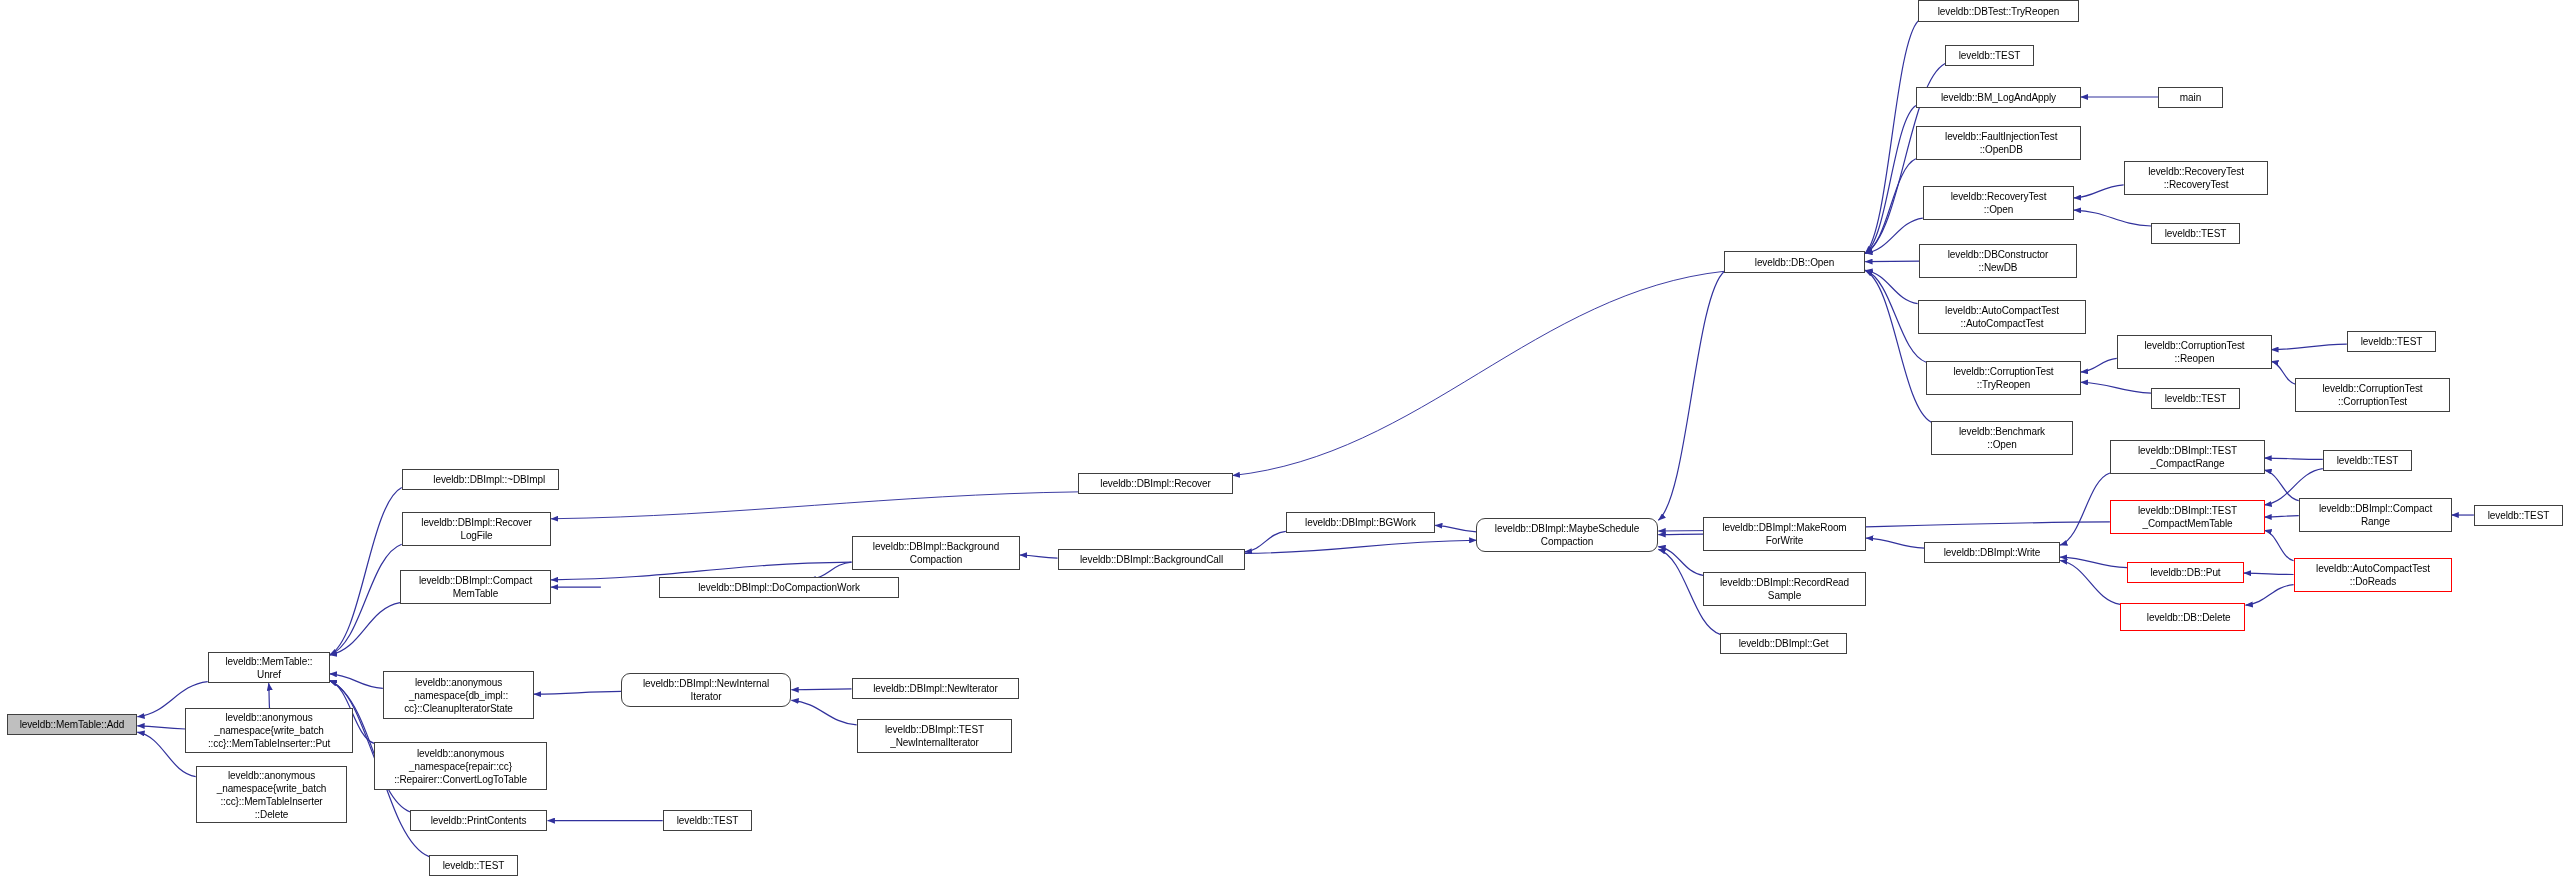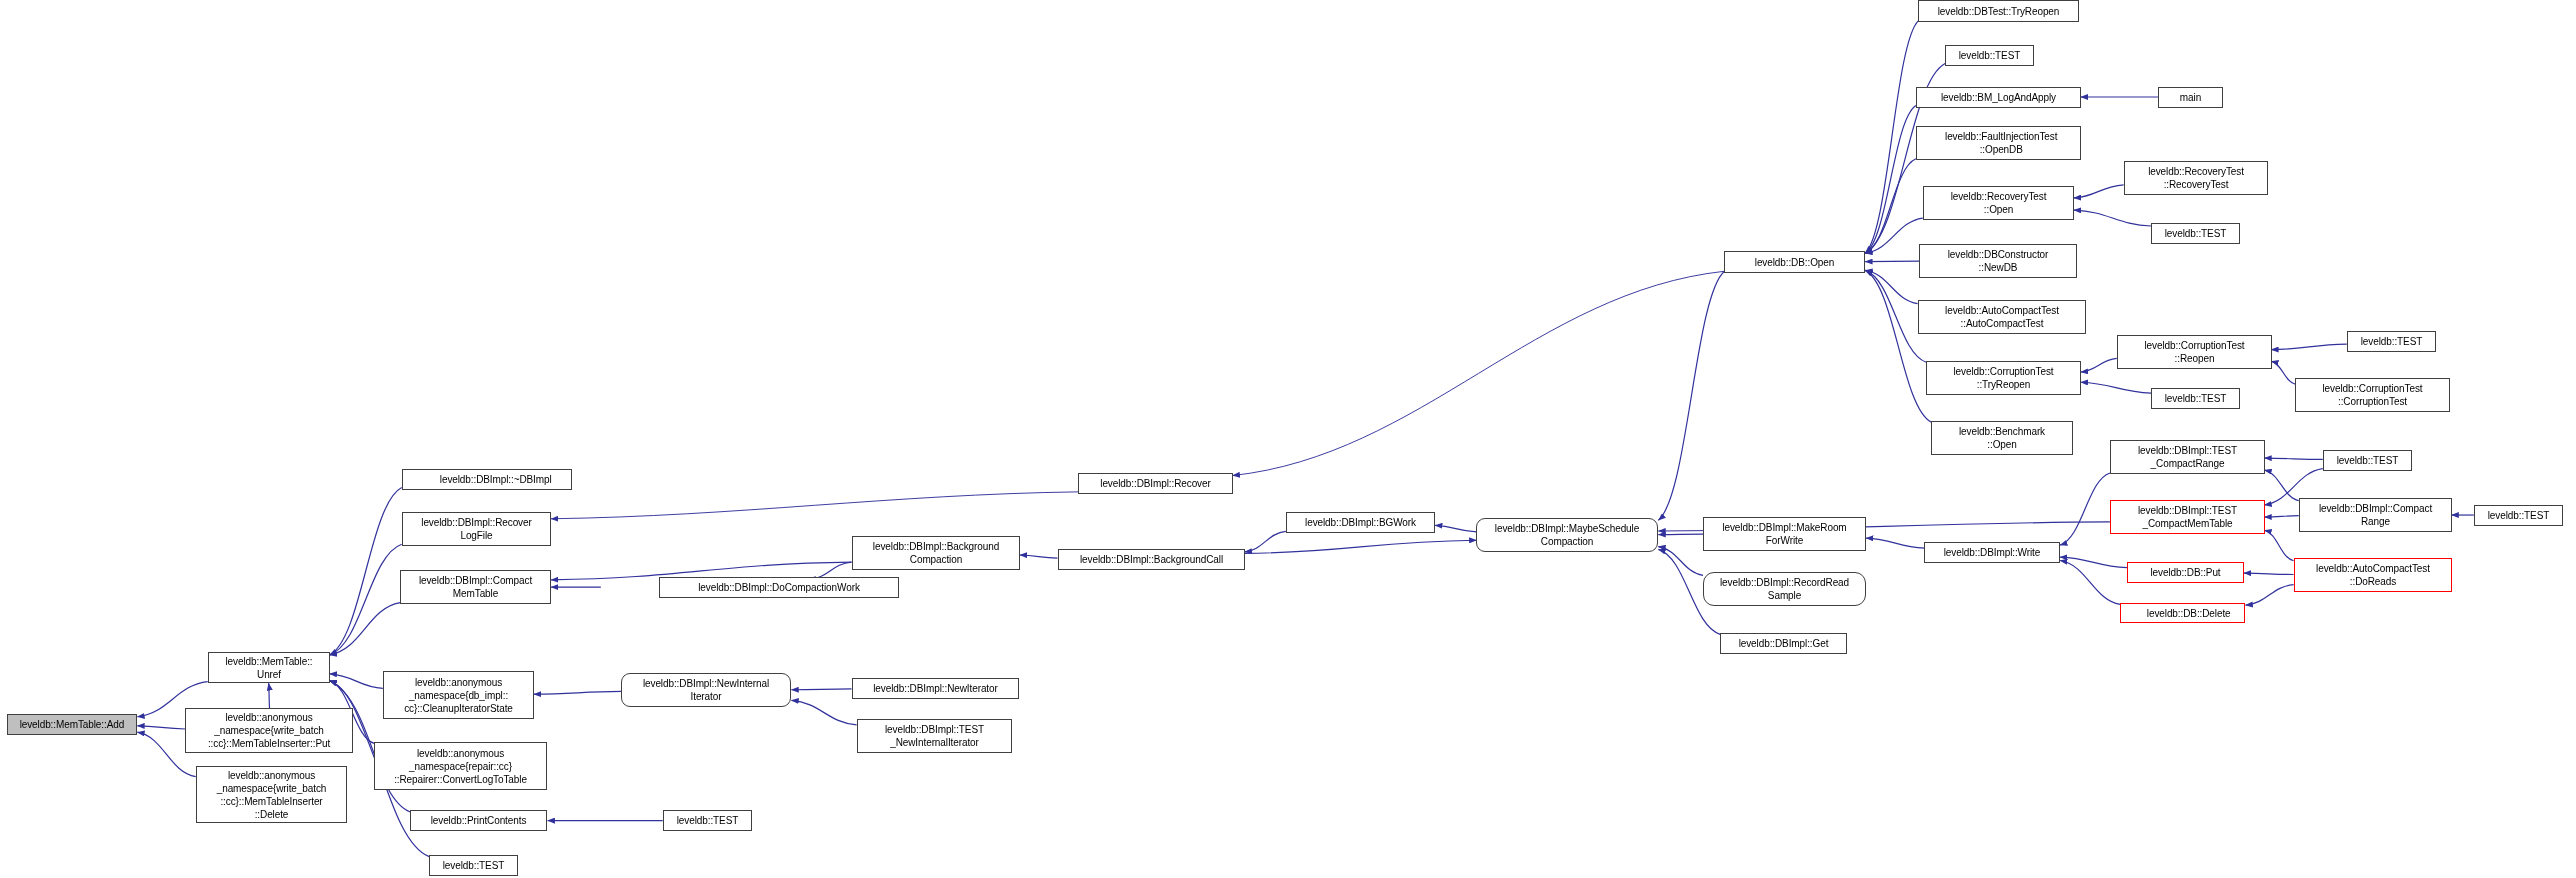--- a/index.html
+++ b/index.html
@@ -103,21 +103,21 @@
       <div class="node current" style="left: 6.9px; top: 714px; width: 130px; height: 20.6px;">leveldb::MemTable::Add</div>
       <div class="node" style="left: 208px; top: 652px; width: 122px; height: 31px;">leveldb::MemTable::
 Unref</div>
       <div class="node" style="left: 185px; top: 708px; width: 168px; height: 45px;">leveldb::anonymous
 _namespace{write_batch
 ::cc}::MemTableInserter::Put</div>
       <div class="node" style="left: 196px; top: 766px; width: 151px; height: 57px;">leveldb::anonymous
 _namespace{write_batch
 ::cc}::MemTableInserter
 ::Delete</div>
-      <div class="node" style="left: 402px; top: 469px; width: 170px; height: 20.6px; padding-left: 20px;">leveldb::DBImpl::~DBImpl</div>
+      <div class="node" style="left: 402px; top: 469px; width: 157px; height: 20.6px; padding-left: 20px;">leveldb::DBImpl::~DBImpl</div>
       <div class="node" style="left: 402px; top: 512px; width: 149px; height: 34px;">leveldb::DBImpl::Recover
 LogFile</div>
       <div class="node" style="left: 400px; top: 570px; width: 151px; height: 34px;">leveldb::DBImpl::Compact
 MemTable</div>
       <div class="node" style="left: 383px; top: 671px; width: 151px; height: 48px;">leveldb::anonymous
 _namespace{db_impl::
 cc}::CleanupIteratorState</div>
       <div class="node" style="left: 374px; top: 742px; width: 173px; height: 48px;">leveldb::anonymous
 _namespace{repair::cc}
 ::Repairer::ConvertLogToTable</div>
@@ -132,21 +132,21 @@
       <div class="node" style="left: 1058px; top: 549px; width: 187px; height: 20.6px;">leveldb::DBImpl::BackgroundCall</div>
       <div class="node" style="left: 852px; top: 678px; width: 167px; height: 20.6px;">leveldb::DBImpl::NewIterator</div>
       <div class="node" style="left: 857px; top: 719px; width: 155px; height: 34px;">leveldb::DBImpl::TEST
 _NewInternalIterator</div>
       <div class="node" style="left: 1078px; top: 473px; width: 155px; height: 20.6px;">leveldb::DBImpl::Recover</div>
       <div class="node" style="left: 1286px; top: 512px; width: 149px; height: 20.6px;">leveldb::DBImpl::BGWork</div>
       <div class="node" style="left: 1476px; top: 518px; width: 182px; height: 34px; border-radius: 9px;">leveldb::DBImpl::MaybeSchedule
 Compaction</div>
       <div class="node" style="left: 1703px; top: 517px; width: 163px; height: 34px;">leveldb::DBImpl::MakeRoom
 ForWrite</div>
-      <div class="node" style="left: 1703px; top: 572px; width: 163px; height: 34px; border-radius: 11px;">leveldb::DBImpl::RecordRead
+      <div class="node" style="left: 1703px; top: 572px; width: 163px; height: 34px;">leveldb::DBImpl::RecordRead
 Sample</div>
       <div class="node" style="left: 1720px; top: 633px; width: 127px; height: 20.6px;">leveldb::DBImpl::Get</div>
       <div class="node" style="left: 1924px; top: 542px; width: 136px; height: 20.6px;">leveldb::DBImpl::Write</div>
       <div class="node" style="left: 1724px; top: 251px; width: 141px; height: 22px;">leveldb::DB::Open</div>
       <div class="node" style="left: 1918px; top: 0px; width: 161px; height: 22px;">leveldb::DBTest::TryReopen</div>
       <div class="node" style="left: 1945px; top: 45px; width: 89px; height: 20.6px;">leveldb::TEST</div>
       <div class="node" style="left: 1916px; top: 87px; width: 165px; height: 20.6px;">leveldb::BM_LogAndApply</div>
       <div class="node" style="left: 1916px; top: 126px; width: 165px; height: 34px; padding-left: 8px;">leveldb::FaultInjectionTest
 ::OpenDB</div>
       <div class="node" style="left: 1923px; top: 186px; width: 151px; height: 34px;">leveldb::RecoveryTest
@@ -167,21 +167,21 @@
 ::Reopen</div>
       <div class="node" style="left: 2151px; top: 388px; width: 89px; height: 20.6px;">leveldb::TEST</div>
       <div class="node" style="left: 2347px; top: 331px; width: 89px; height: 20.6px;">leveldb::TEST</div>
       <div class="node" style="left: 2295px; top: 378px; width: 155px; height: 34px;">leveldb::CorruptionTest
 ::CorruptionTest</div>
       <div class="node" style="left: 2110px; top: 440px; width: 155px; height: 34px;">leveldb::DBImpl::TEST
 _CompactRange</div>
       <div class="node red" style="left: 2110px; top: 500px; width: 155px; height: 34px;">leveldb::DBImpl::TEST
 _CompactMemTable</div>
       <div class="node red" style="left: 2127px; top: 562px; width: 117px; height: 20.6px;">leveldb::DB::Put</div>
-      <div class="node red" style="left: 2120px; top: 603px; width: 125px; height: 20px; padding-left: 15px;">leveldb::DB::Delete</div>
+      <div class="node red" style="left: 2120px; top: 603px; width: 125px; height: 28px; padding-left: 15px;">leveldb::DB::Delete</div>
       <div class="node" style="left: 2323px; top: 450px; width: 89px; height: 20.6px;">leveldb::TEST</div>
       <div class="node" style="left: 2299px; top: 498px; width: 153px; height: 34px;">leveldb::DBImpl::Compact
 Range</div>
       <div class="node red" style="left: 2294px; top: 558px; width: 158px; height: 34px;">leveldb::AutoCompactTest
 ::DoReads</div>
       <div class="node" style="left: 2474px; top: 505px; width: 89px; height: 20.6px;">leveldb::TEST</div>
     </div>
 </div>
 
 

